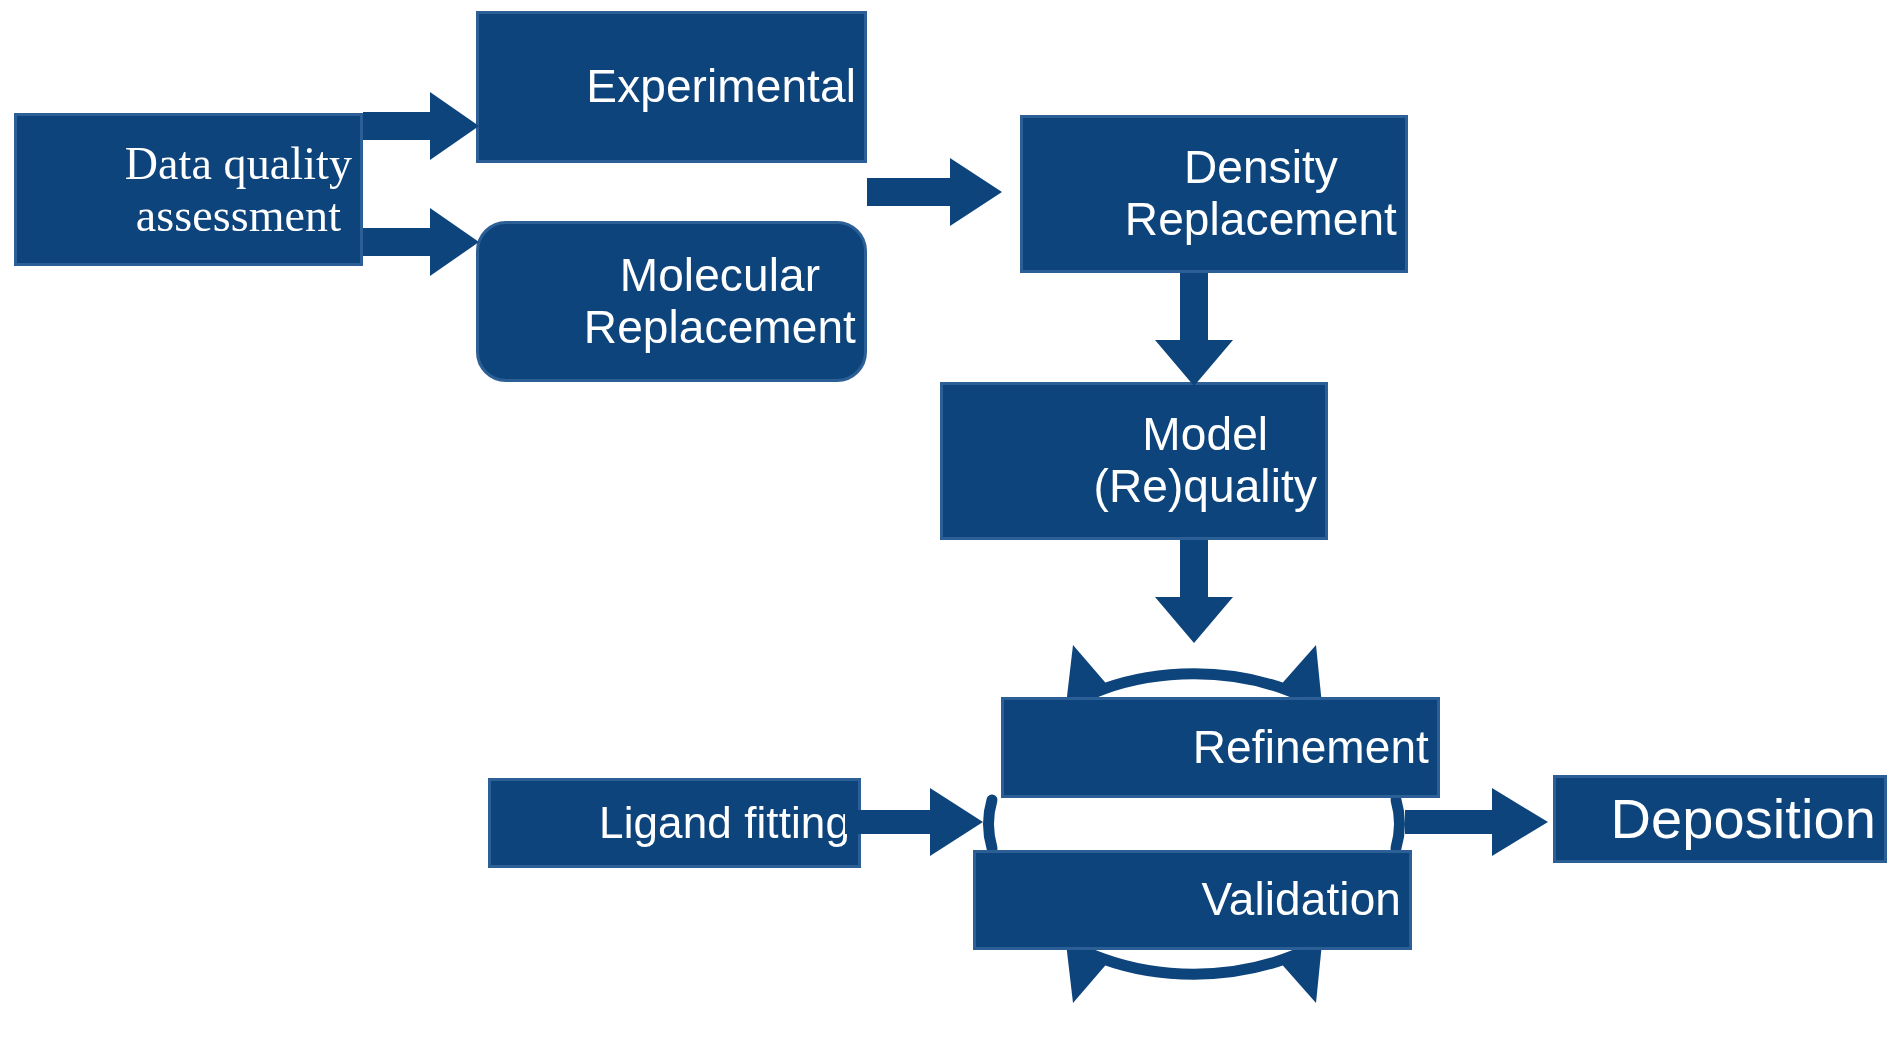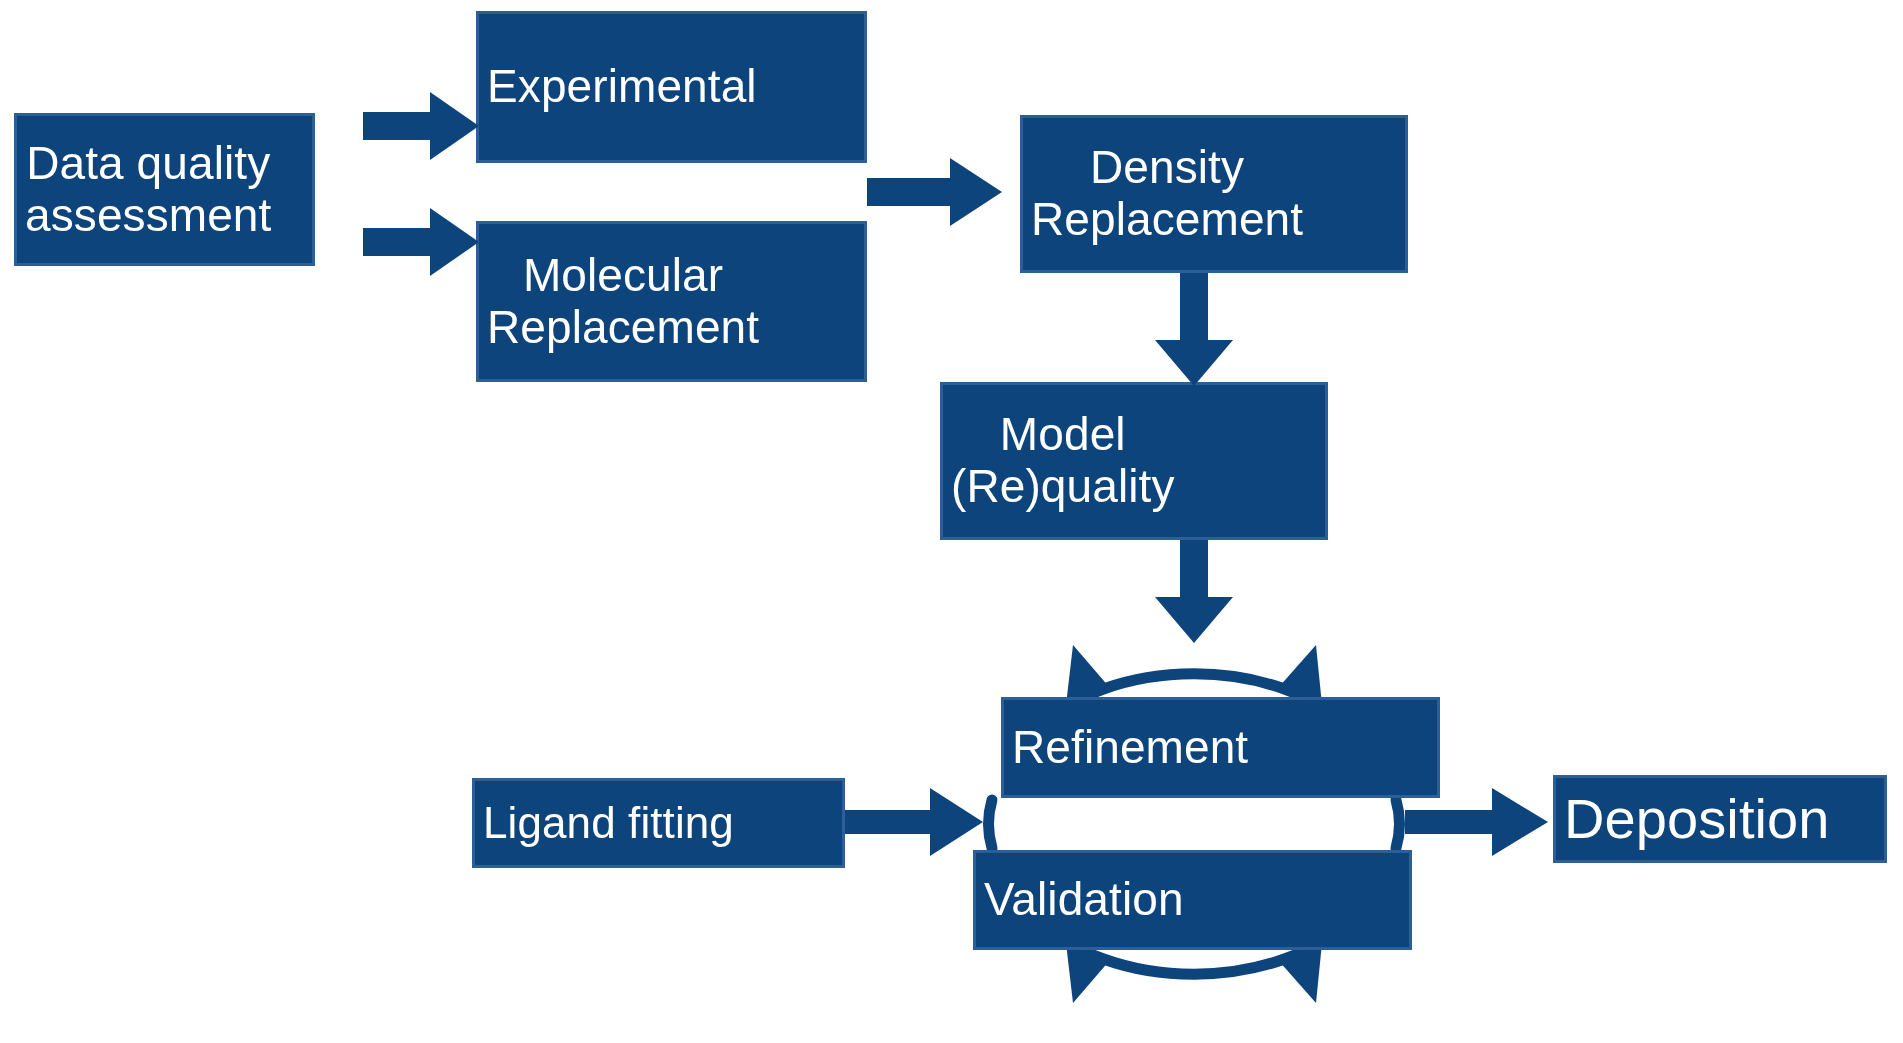--- a/index.html
+++ b/index.html
@@ -2,34 +2,34 @@
 <html><head>
 <meta charset="utf-8">
 <style>
   html,body{margin:0;padding:0;background:#ffffff;}
   body{width:1903px;height:1043px;overflow:hidden;
        font-family:"Liberation Sans", sans-serif;}
   #stage{position:relative;width:1903px;height:1043px;background:#fff;}
 
   .box{position:absolute;background:#0e447c;border:3px solid #2b5f96;
        box-sizing:border-box;display:flex;align-items:center;
-       justify-content:flex-start;text-align:center;color:#ffffff;
+       justify-content:flex-end;text-align:center;color:#ffffff;
        font-size:46px;line-height:1.12;font-weight:400;
        letter-spacing:.1px;}
   .box span{display:block;padding:0 8px;}
 
   
-  #box-dqa   {left:14px;  top:113px; width:301px; height:153px;}
+  #box-dqa   {left:14px;  top:113px; width:349px; height:153px;font-family:Liberation Serif, serif;}
   #box-exp   {left:476px; top:11px;  width:391px; height:152px;}
-  #box-mr    {left:476px; top:221px; width:391px; height:161px;}
+  #box-mr    {left:476px; top:221px; width:391px; height:161px;border-radius:30px;}
   #box-dm    {left:1000px;top:115px; width:388px; height:158px;margin-left:20px;}
   #box-mrb   {left:940px;top:382px; width:388px; height:158px;}
   #box-ref   {left:973px; top:697px; width:439px; height:101px; z-index:6;margin-left:28px;}
   #box-val   {left:973px; top:850px; width:439px; height:100px; z-index:6;}
-  #box-lig   {left:472px; top:778px; width:373px; height:90px;  font-size:44px;}
+  #box-lig   {left:488px; top:778px; width:373px; height:90px;  font-size:44px;}
   #box-dep   {left:1553px;top:775px; width:334px; height:88px;  font-size:56px;}
 
   .svg-layer{position:absolute;left:0;top:0;width:1903px;height:1043px;
              pointer-events:none;}
   .svg-arrows{z-index:3;}
   .svg-cycle{z-index:2;}
 </style>
 </head>
 <body>
 

